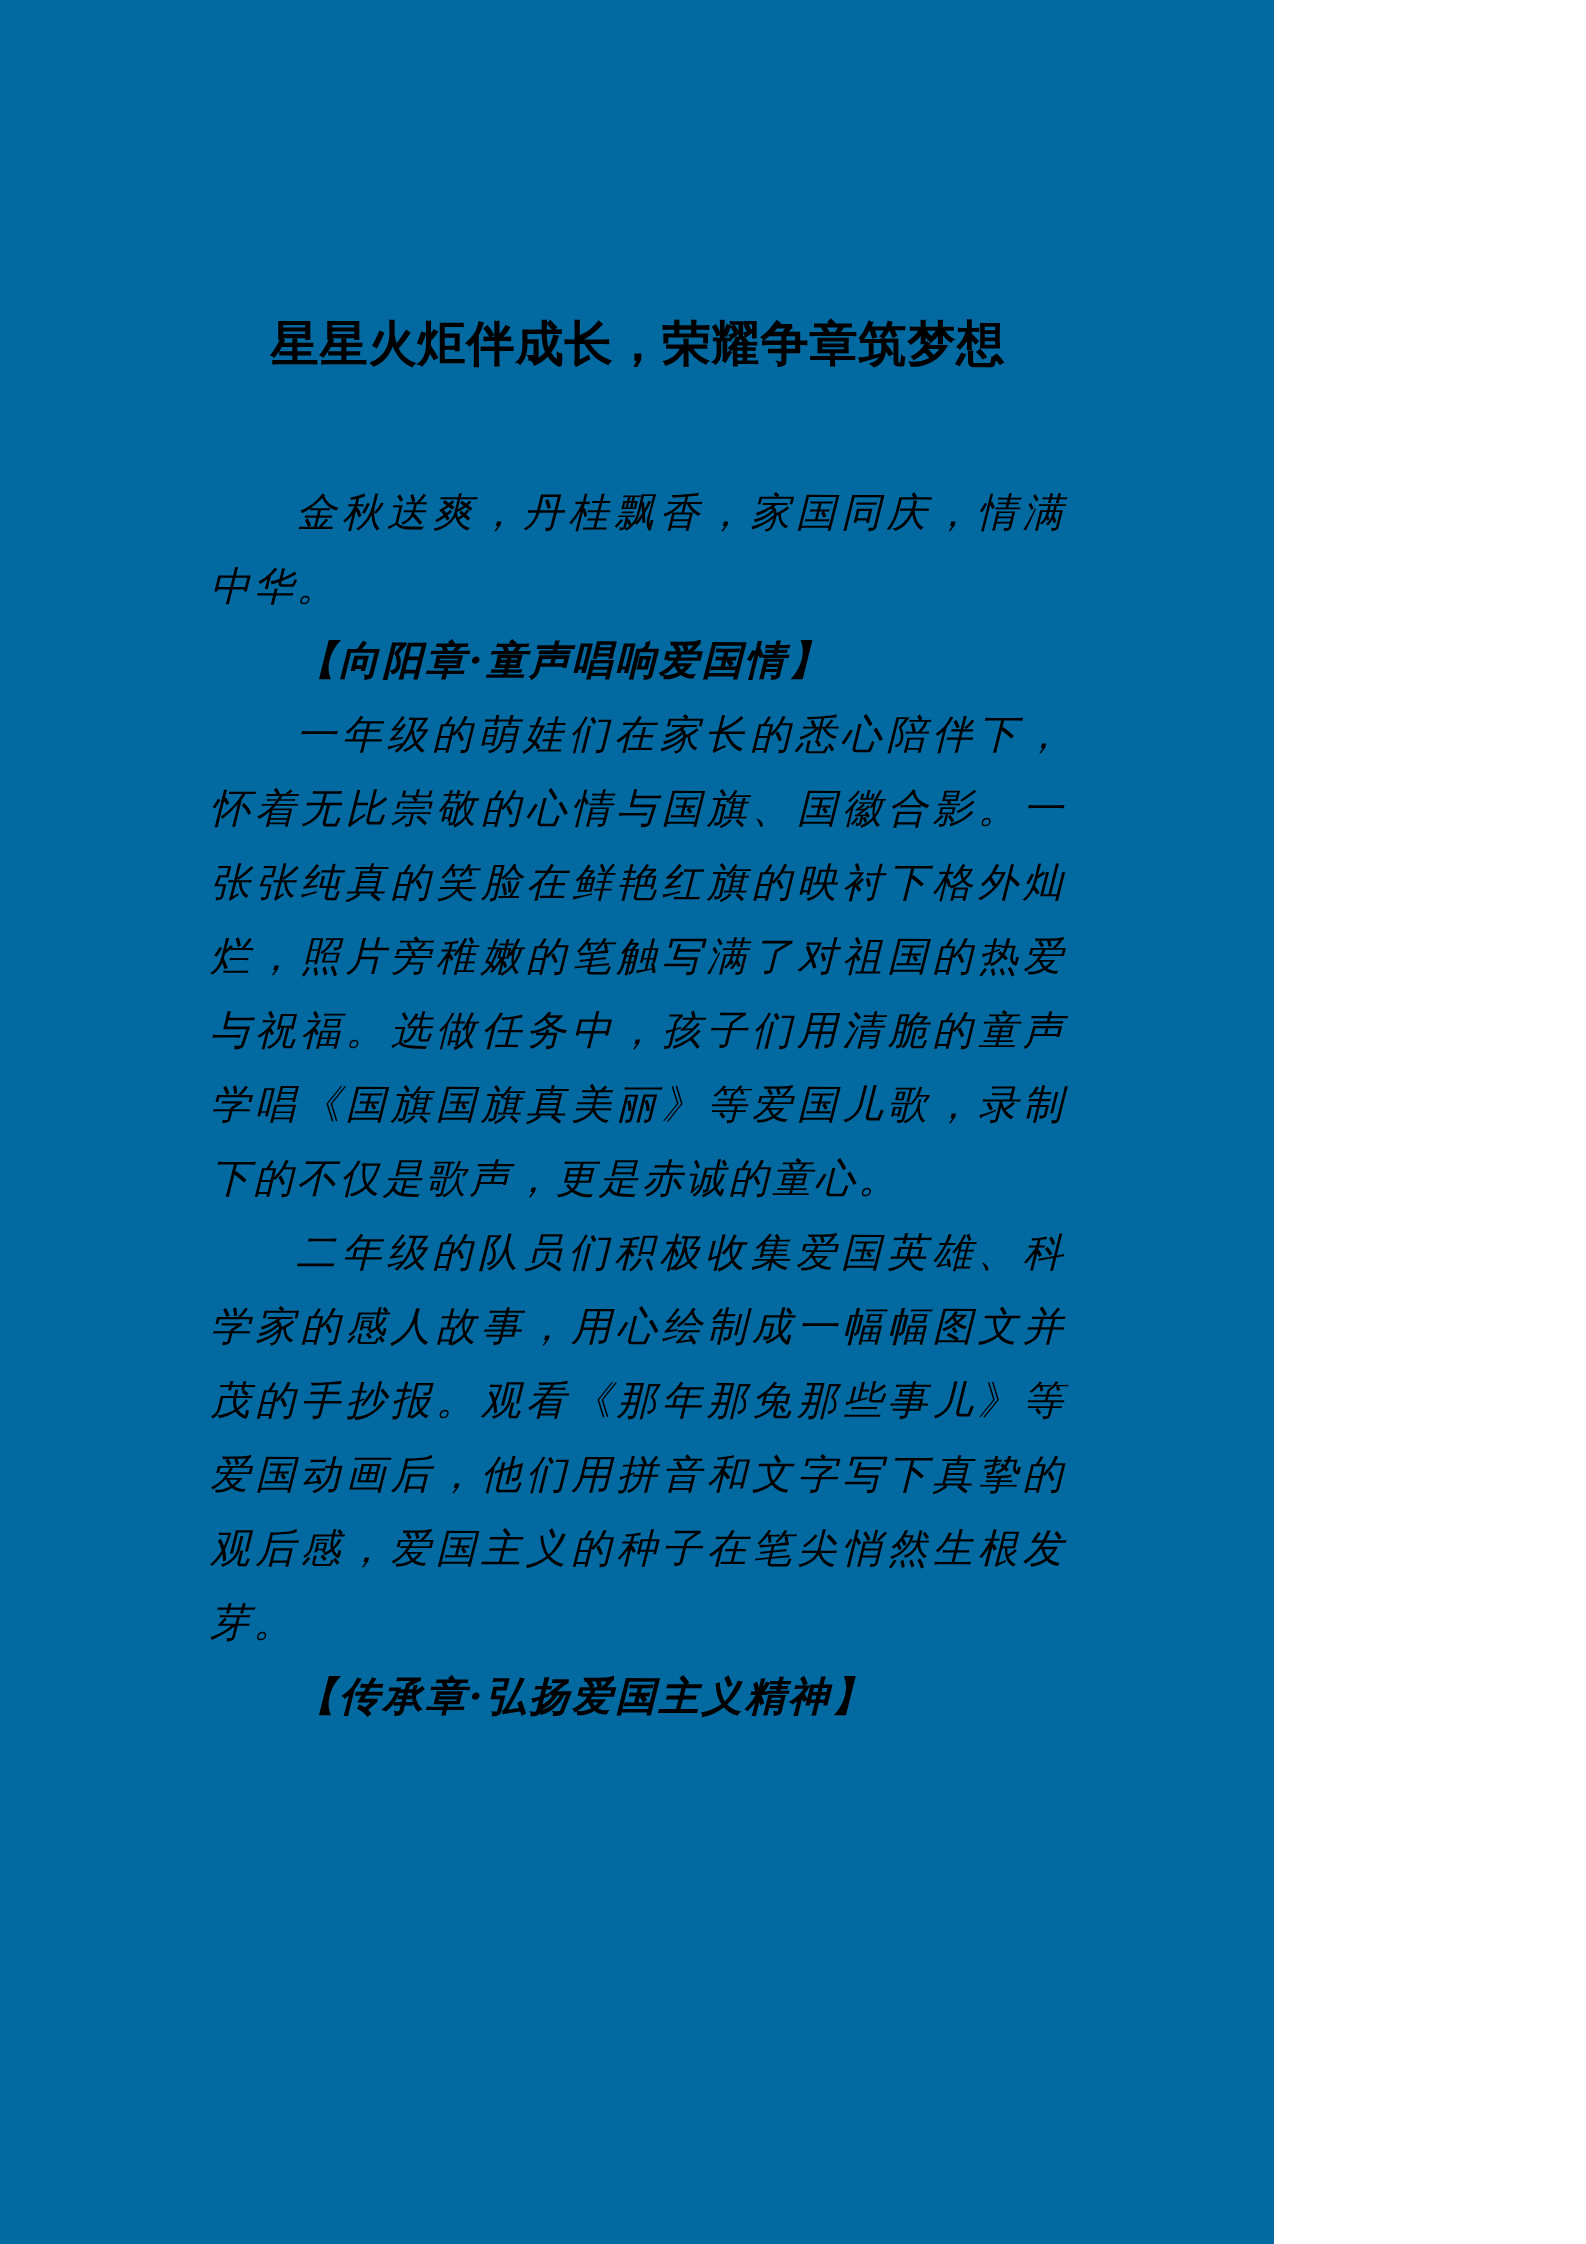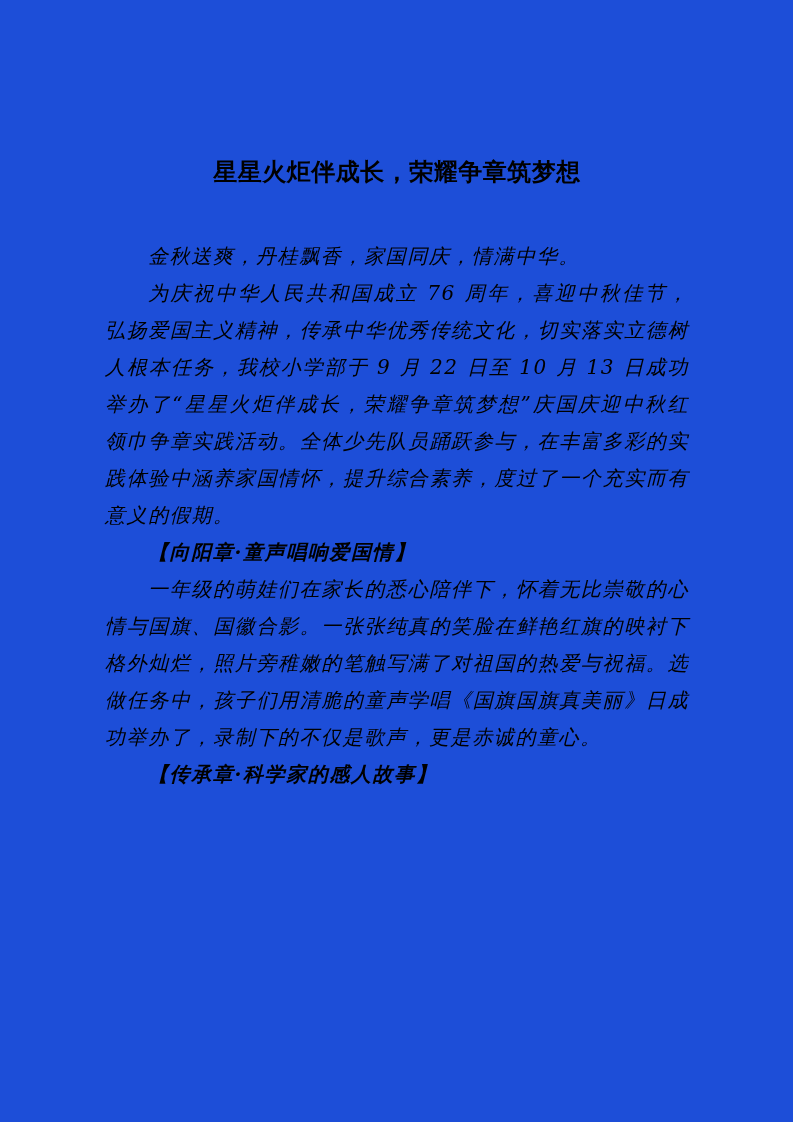--- a/index.html
+++ b/index.html
@@ -2,23 +2,23 @@
 <html><head>
 <meta charset="utf-8">
 <style>
   html, body {
     margin: 0;
     padding: 0;
     background: #ffffff;
   }
   .page {
     position: relative;
-    width: 793px;
+    width: 637px;
     height: 1122px;
-    background: #1d4ed8;
+    background: #0369a1;
     box-sizing: border-box;
     padding: 153px 104px 0 105px;
     overflow: hidden;
     font-family: "DejaVu Serif", "Liberation Serif", serif;
     color: #000000;
   }
   .title-block {
     text-align: center;
   }
   .title-line {
@@ -50,19 +50,19 @@
 <body>
 
 <div class="page">
 
   <div class="title-block">
     <div class="title-line">星星火炬伴成长，荣耀争章筑梦想</div>
   </div>
 
   <div class="doc-body">
     <p>金秋送爽，丹桂飘香，家国同庆，情满中华。</p>
-    <p>为庆祝中华人民共和国成立 76 周年，喜迎中秋佳节，弘扬爱国主义精神，传承中华优秀传统文化，切实落实立德树人根本任务，我校小学部于 9 月 22 日至 10 月 13 日成功举办了“星星火炬伴成长，荣耀争章筑梦想”庆国庆迎中秋红领巾争章实践活动。全体少先队员踊跃参与，在丰富多彩的实践体验中涵养家国情怀，提升综合素养，度过了一个充实而有意义的假期。</p>
     <p class="heading">【向阳章·童声唱响爱国情】</p>
-    <p>一年级的萌娃们在家长的悉心陪伴下，怀着无比崇敬的心情与国旗、国徽合影。一张张纯真的笑脸在鲜艳红旗的映衬下格外灿烂，照片旁稚嫩的笔触写满了对祖国的热爱与祝福。选做任务中，孩子们用清脆的童声学唱《国旗国旗真美丽》日成功举办了，录制下的不仅是歌声，更是赤诚的童心。</p>
-    <p class="heading">【传承章·科学家的感人故事】</p>
+    <p>一年级的萌娃们在家长的悉心陪伴下，怀着无比崇敬的心情与国旗、国徽合影。一张张纯真的笑脸在鲜艳红旗的映衬下格外灿烂，照片旁稚嫩的笔触写满了对祖国的热爱与祝福。选做任务中，孩子们用清脆的童声学唱《国旗国旗真美丽》等爱国儿歌，录制下的不仅是歌声，更是赤诚的童心。</p>
+    <p>二年级的队员们积极收集爱国英雄、科学家的感人故事，用心绘制成一幅幅图文并茂的手抄报。观看《那年那兔那些事儿》等爱国动画后，他们用拼音和文字写下真挚的观后感，爱国主义的种子在笔尖悄然生根发芽。</p>
+    <p class="heading">【传承章·弘扬爱国主义精神】</p>
   </div>
 
 </div>
 
 </body></html>

